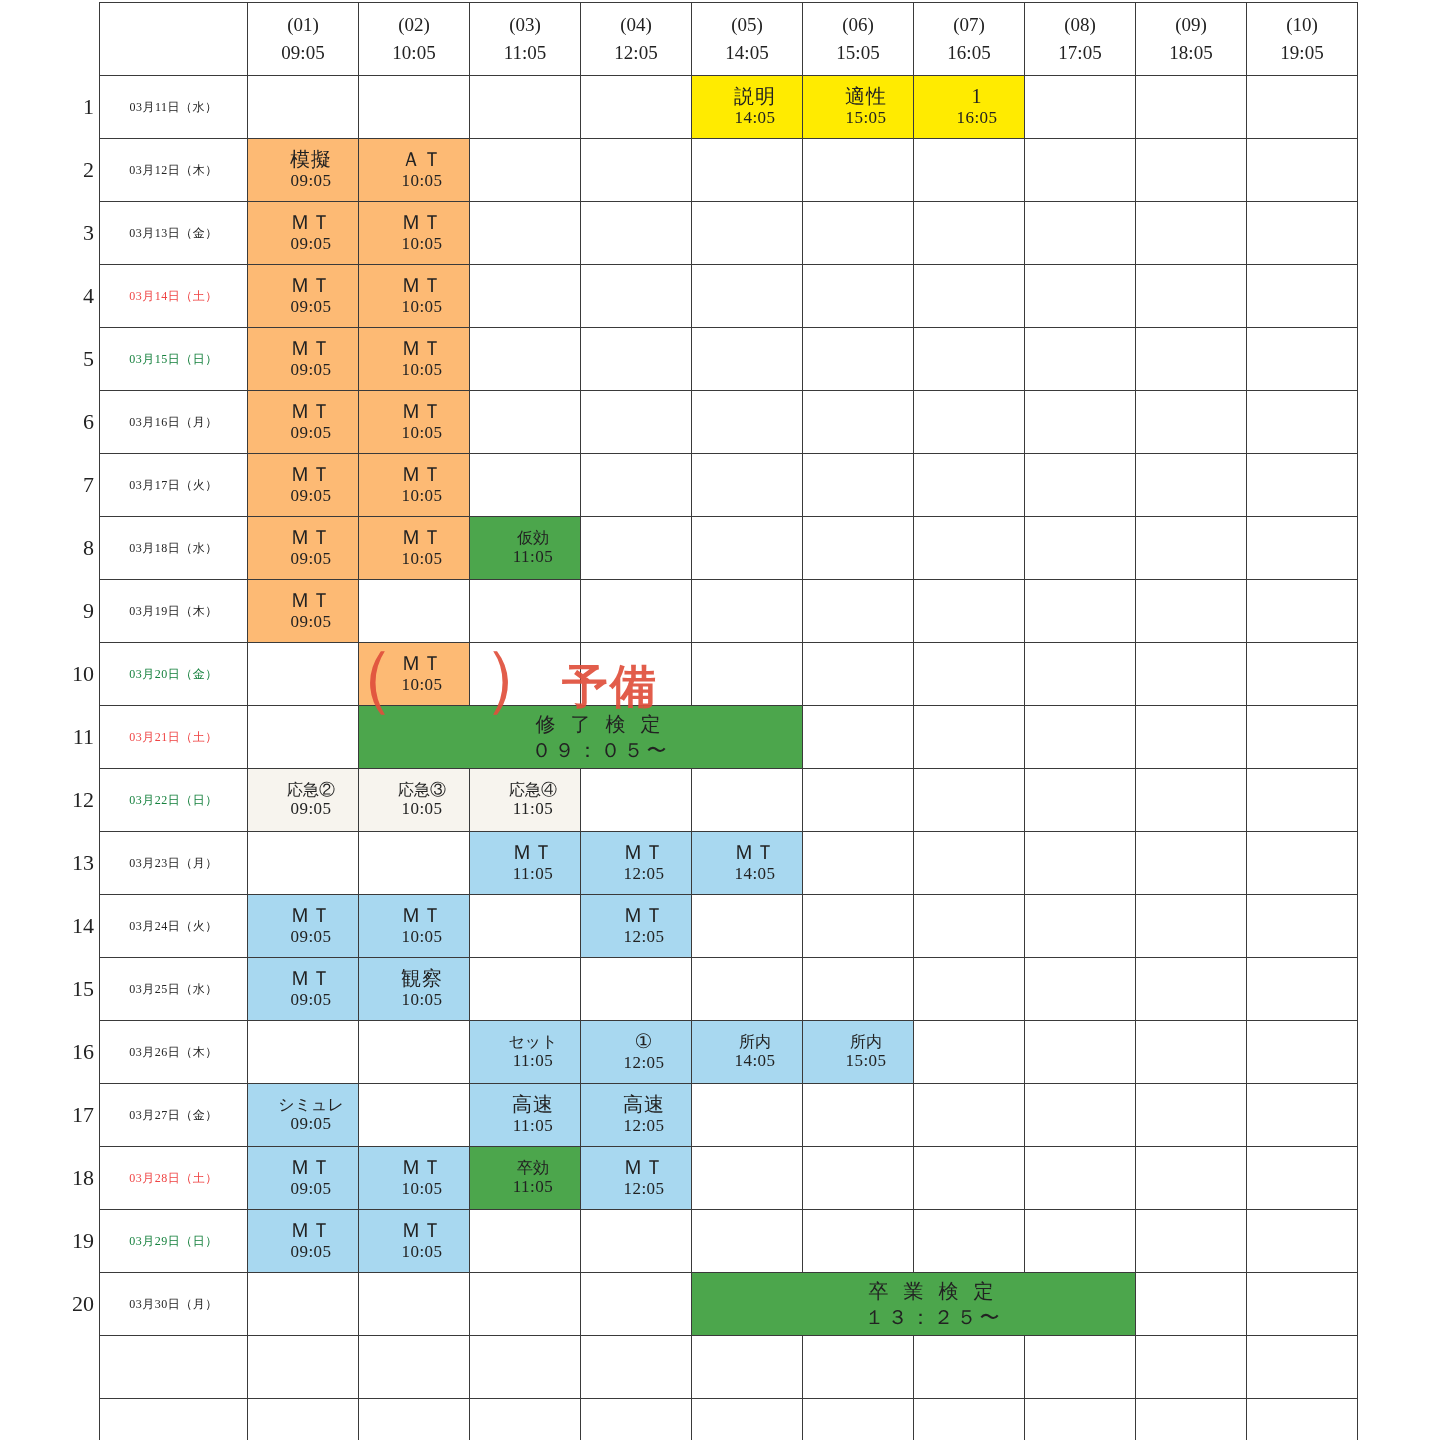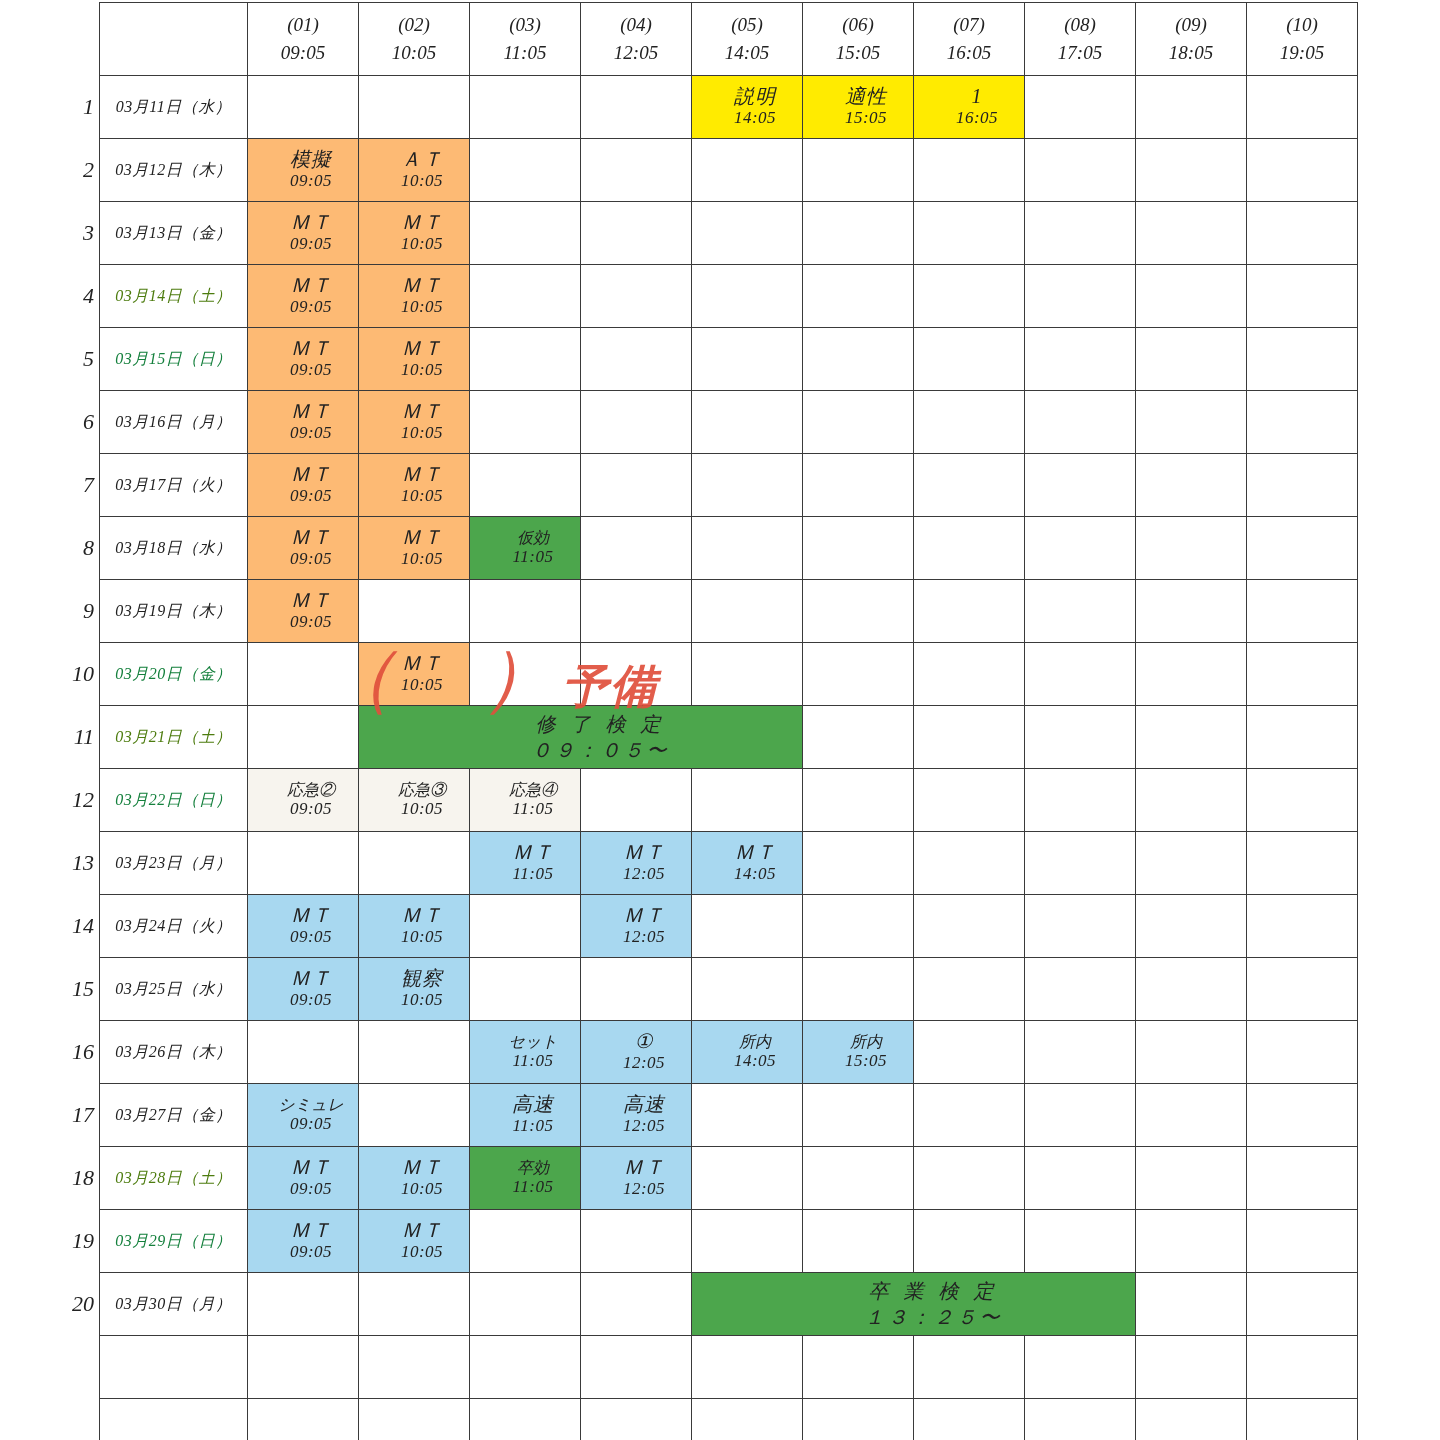--- a/index.html
+++ b/index.html
@@ -1,27 +1,27 @@
 <!DOCTYPE html>
 <html><head>
 <meta charset="utf-8">
 <style>
   html,body{margin:0;padding:0;background:#fff;}
   body{width:1440px;height:1440px;font-family:"Liberation Serif","DejaVu Serif",serif;color:#222;}
-  #sheet{position:relative;width:1440px;height:1440px;font-style:italic;}
+  #sheet{position:relative;width:1440px;height:1440px;}
   table{border-collapse:collapse;table-layout:fixed;position:absolute;left:72px;top:2px;}
   col.c-num{width:26px;}
   col.c-date{width:148px;}
   col.c-slot{width:111px;}
   td,th{border:1px solid #3a3a3a;padding:0;margin:0;vertical-align:middle;text-align:center;font-weight:normal;}
   tr.hdr th{height:72px;font-size:19px;line-height:1.45;}
   tr.row td{height:62px;}
   td.num{border:none;font-size:22px;text-align:right;padding-right:5px;color:#222;}
-  td.date{font-size:16px;letter-spacing:0.5px;white-space:nowrap;}
-  td.date.sat{color:#4d7c0f;}
+  td.date{font-size:12px;letter-spacing:0.5px;white-space:nowrap;}
+  td.date.sat{color:#ef4444;}
   td.date.sun{color:#15803d;}
   .cell{display:flex;flex-direction:column;justify-content:center;align-items:center;height:100%;width:100%;box-sizing:border-box;padding-left:16px;}
   .t1{font-size:20px;line-height:1.15;letter-spacing:1px;}
   .t1.small{font-size:16px;letter-spacing:0;}
   .t2{font-size:17px;line-height:1.2;letter-spacing:0.5px;}
   td.pink{background:#fdba74;}
   td.yellow{background:#ffeb00;}
   td.green{background:#4ca64c;margin-left:20px;}
   td.blue{background:#a8d8f0;}
   td.cream{background:#f7f4ee;}

